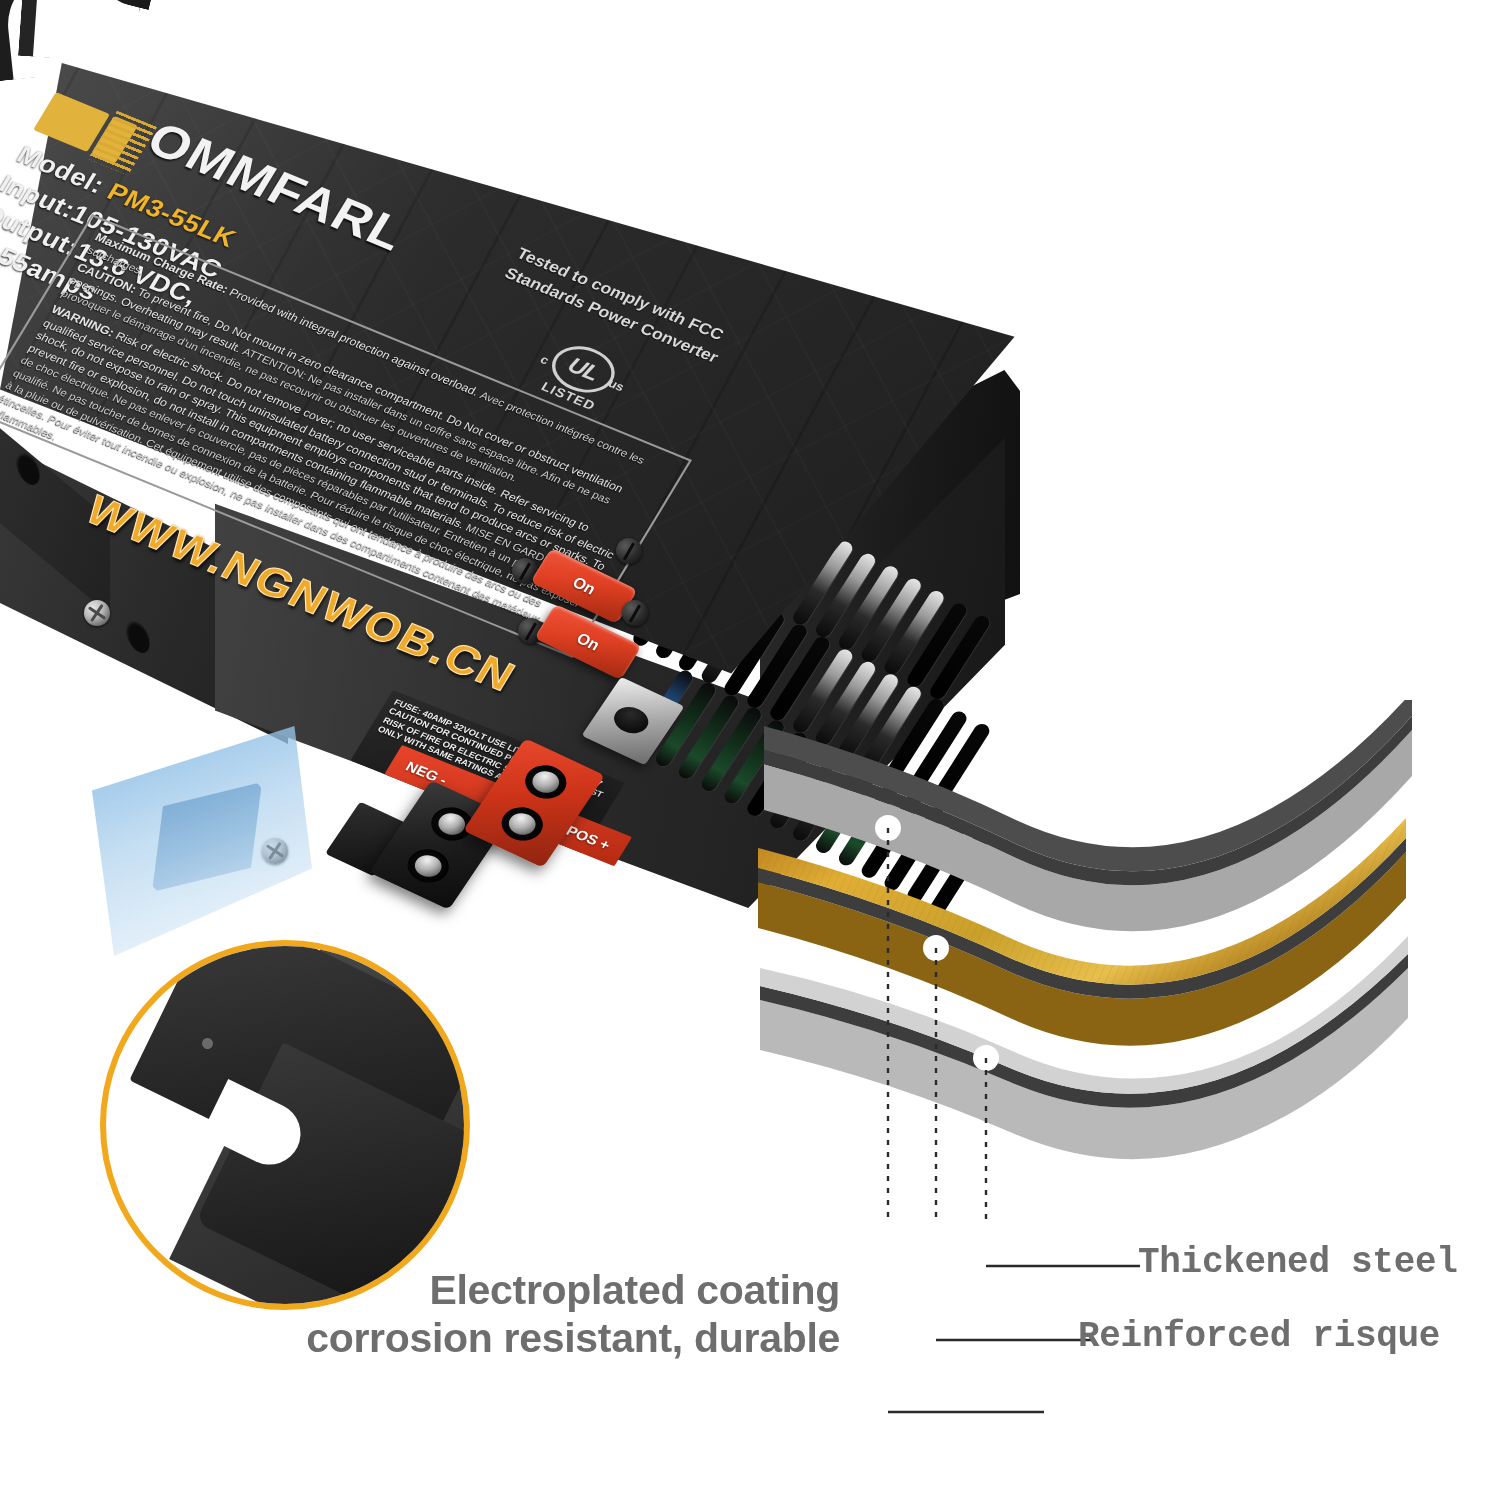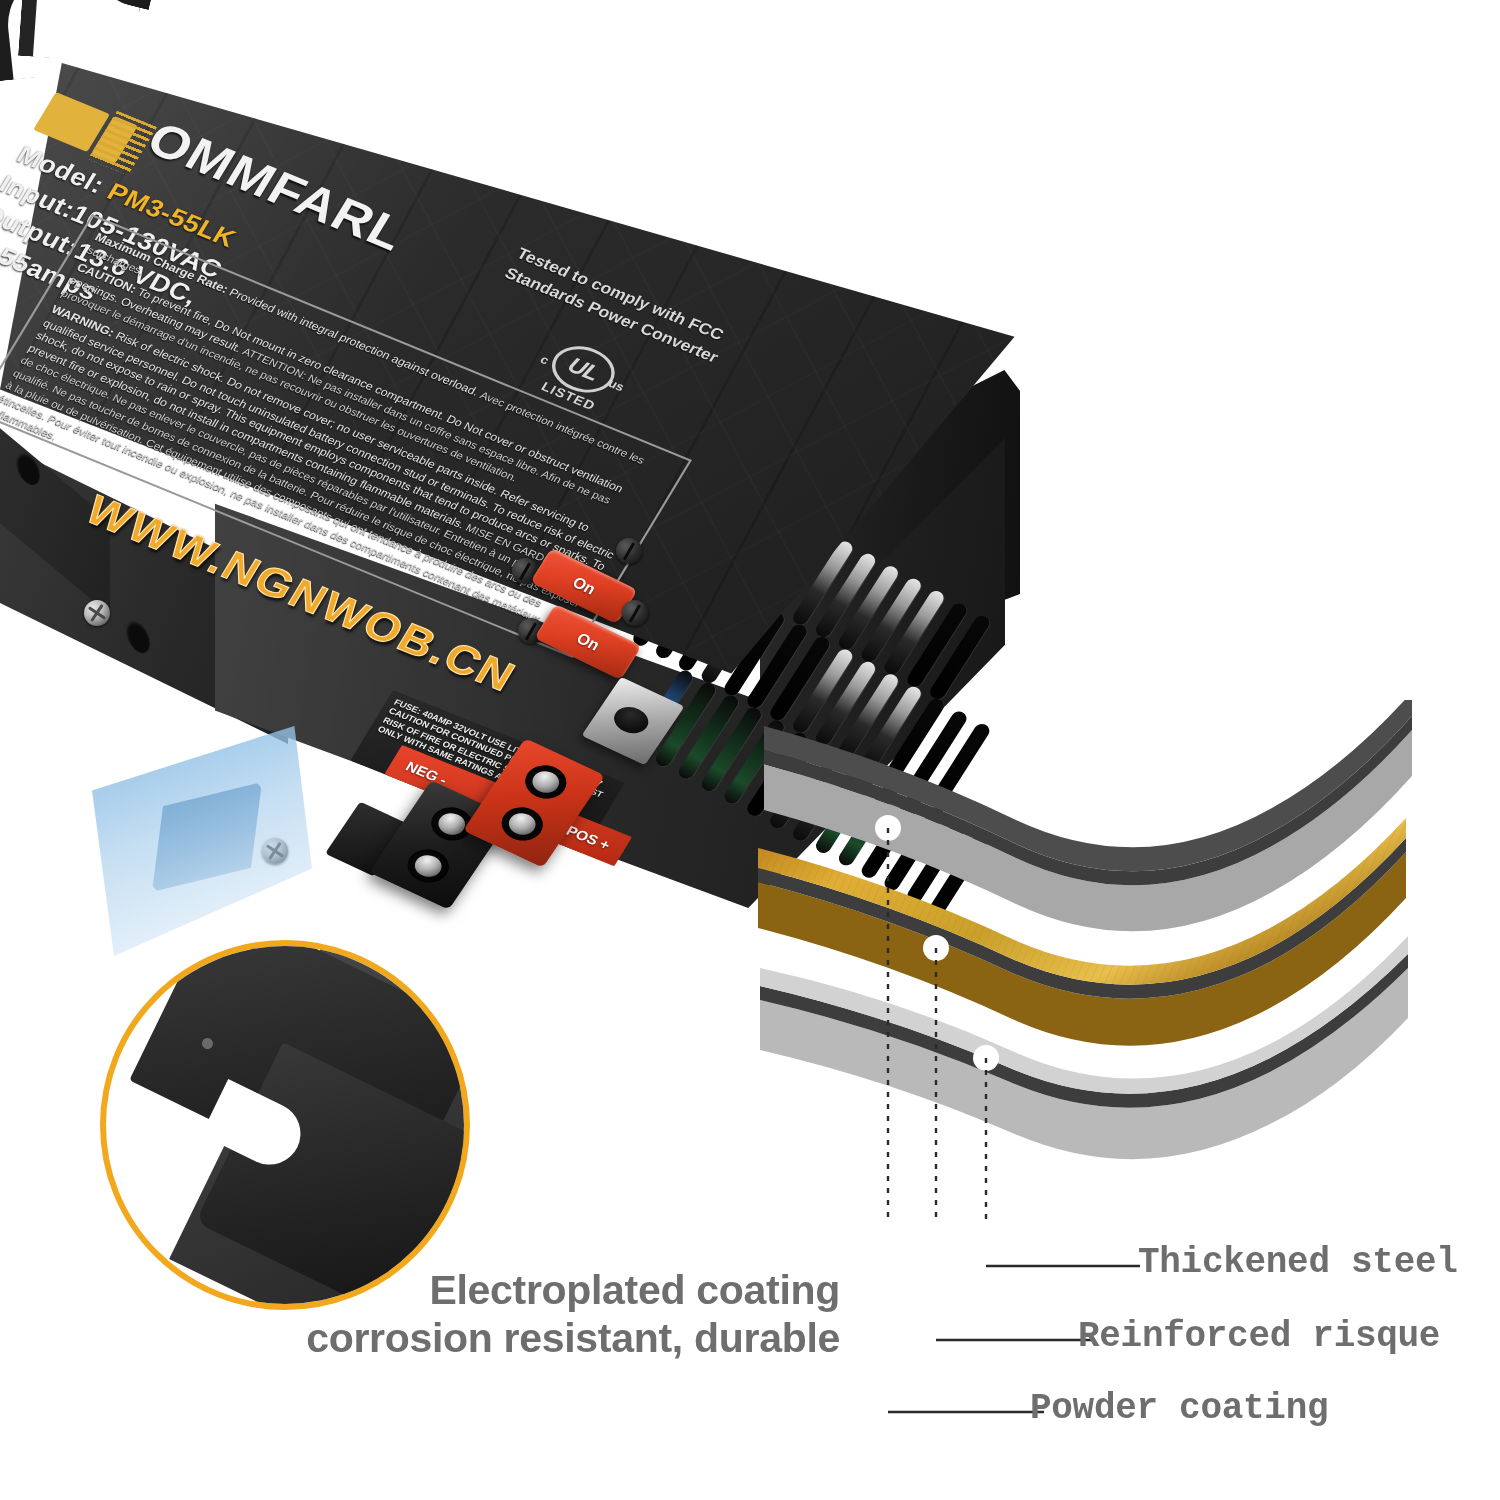--- a/index.html
+++ b/index.html
@@ -533,16 +533,15 @@
     </svg>
 
     <svg class="layer-svg" width="760" height="820" viewBox="0 0 760 820" style="left:0; top:0; overflow:visible;">
       <line x1="246" y1="566" x2="400" y2="566" stroke="#2a2a2a" stroke-width="2.6"></line>
       <line x1="196" y1="640" x2="352" y2="640" stroke="#2a2a2a" stroke-width="2.6"></line>
       <line x1="148" y1="712" x2="304" y2="712" stroke="#2a2a2a" stroke-width="2.6"></line>
     </svg>
 
     <div class="lead-label" style="left:398px; top:542px;">Thickened steel</div>
     <div class="lead-label" style="left:338px; top:616px;">Reinforced risque</div>
-    <div class="lead-label" style="left:290px; top:688px;">Powder coating</div>
   </div>
 
 </div>
 
 </body></html>

